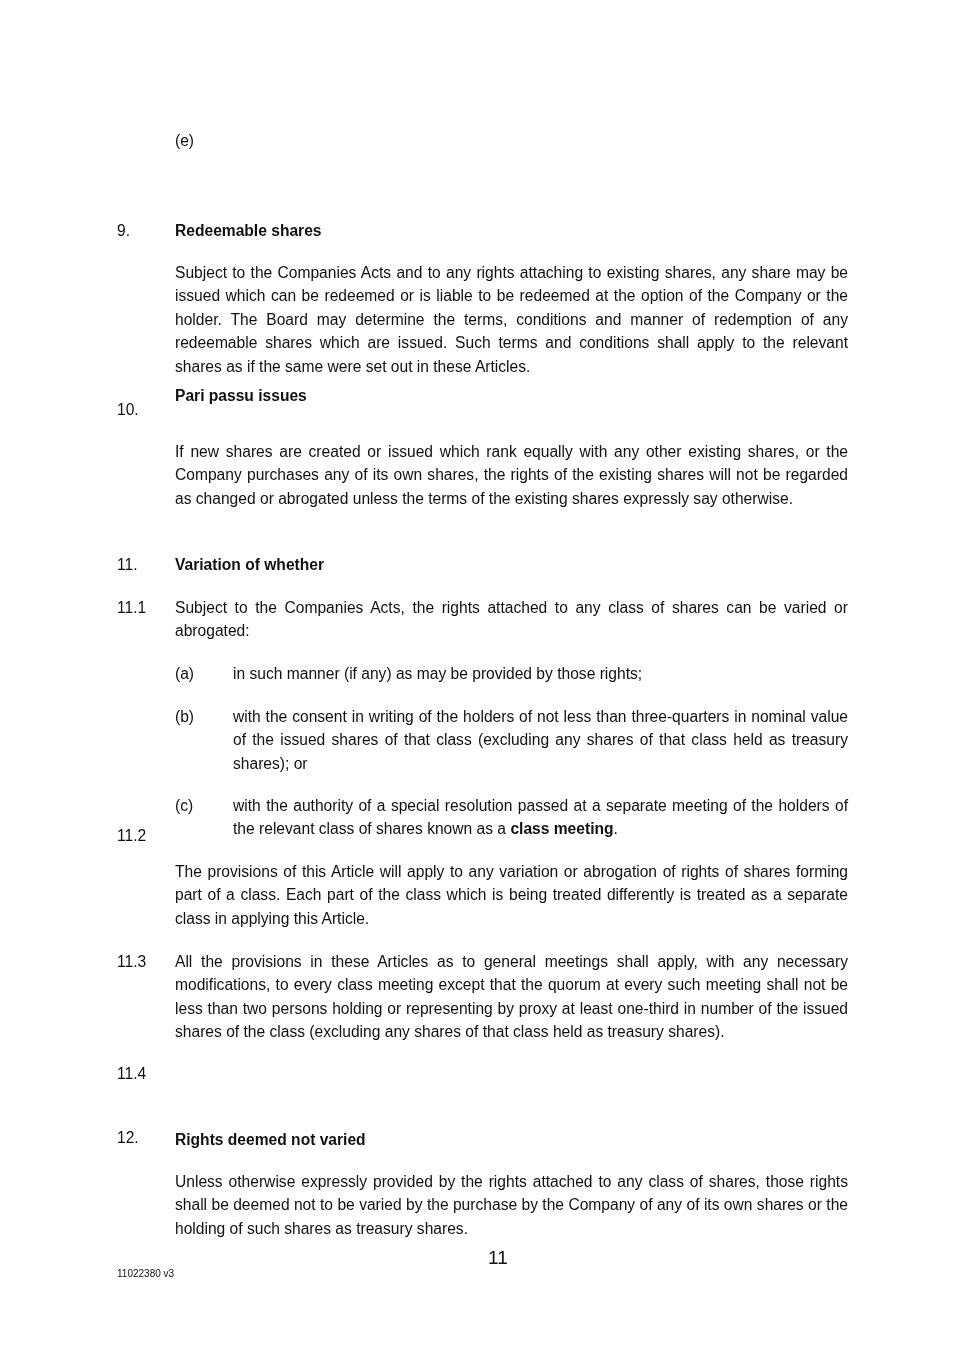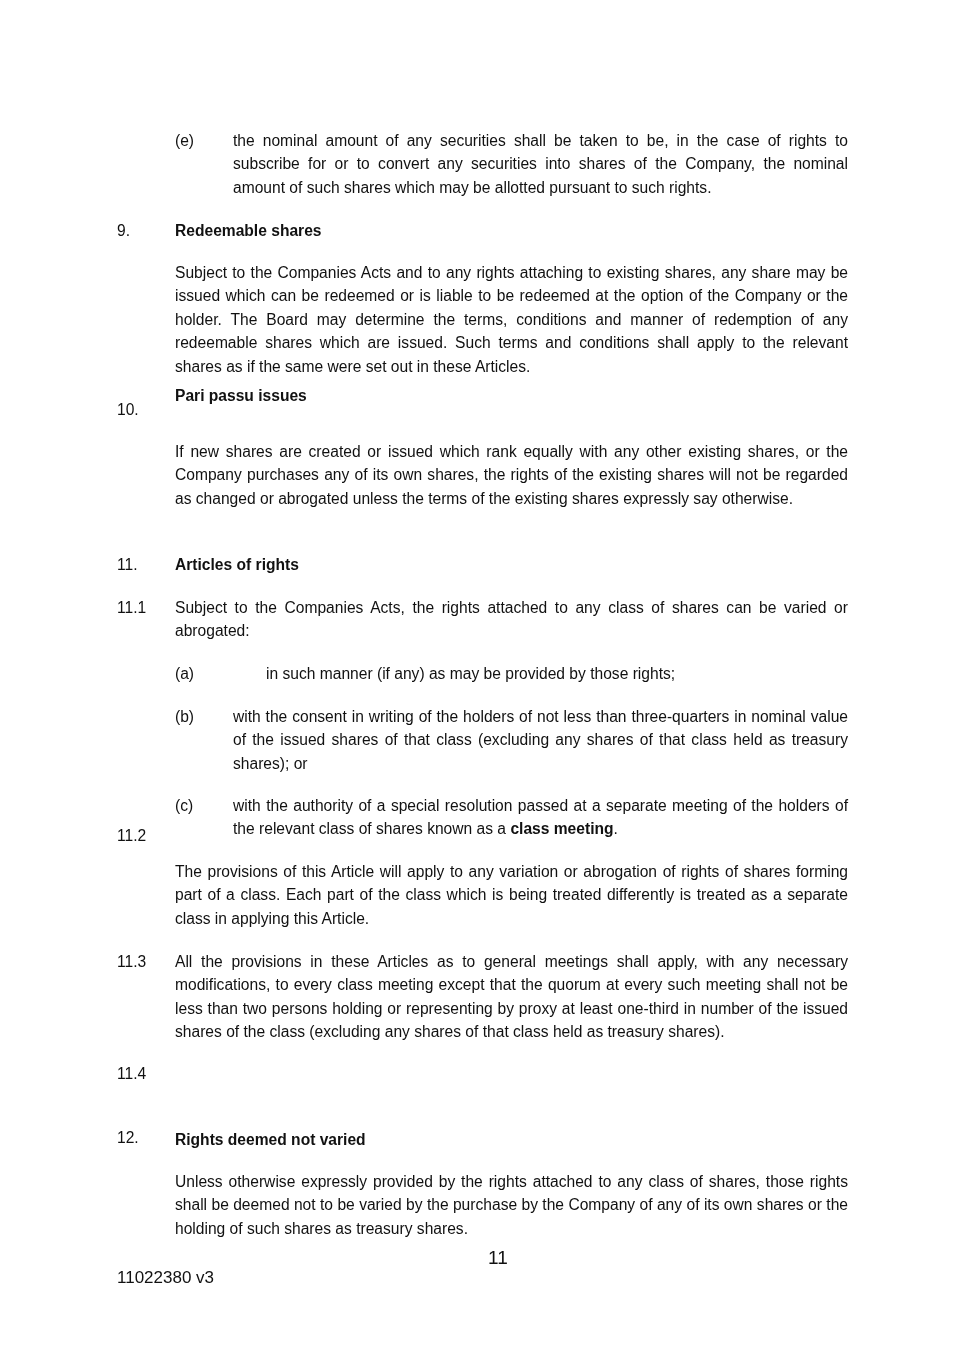--- a/index.html
+++ b/index.html
@@ -8,46 +8,45 @@
     font-family: "Liberation Sans", sans-serif; color: #111111;
     font-size: 15.6px;
   }
   .page { position: absolute; left: 0; top: 0; width: 965px; height: 1365px; }
   .line-block { position: absolute; line-height: 23.4px; text-align: justify; }
   .num { position: absolute; line-height: 23.4px; }
   .heading { position: absolute; line-height: 23.4px; font-weight: bold; }
   .just { text-align: justify; text-align-last: left; }
   b { font-weight: bold; }
   .pagenum { position: absolute; left: 488px; top: 1247px; font-size: 19px; }
-  .docref { position: absolute; left: 117px; top: 1268px; font-size: 17px; }
+  .docref { position: absolute; left: 117px; top: 1268px; font-size: 10px; }
 </style>
 </head>
 <body>
 
 <div class="page">
 
   <div class="num" style="left:175px; top:129px;">(e)</div>
-  <div class="line-block just" style="left:233px; top:129px; width:615px;">the nominal amount of any securities shall be taken to be, in the case of rights to subscribe for or to convert any securities into shares of the Company, the nominal amount of such shares which may be allotted pursuant to such rights.</div>
 
   <div class="num" style="left:117px; top:219px;">9.</div>
   <div class="heading" style="left:175px; top:219px;">Redeemable shares</div>
   <div class="line-block just" style="left:175px; top:261px; width:673px;">Subject to the Companies Acts and to any rights attaching to existing shares, any share may be issued which can be redeemed or is liable to be redeemed at the option of the Company or the holder. The Board may determine the terms, conditions and manner of redemption of any redeemable shares which are issued. Such terms and conditions shall apply to the relevant shares as if the same were set out in these Articles.</div>
 
   <div class="num" style="left:117px; top:398px;">10.</div>
   <div class="heading" style="left:175px; top:384px;">Pari passu issues</div>
   <div class="line-block just" style="left:175px; top:440px; width:673px;">If new shares are created or issued which rank equally with any other existing shares, or the Company purchases any of its own shares, the rights of the existing shares will not be regarded as changed or abrogated unless the terms of the existing shares expressly say otherwise.</div>
 
   <div class="num" style="left:117px; top:553px;text-align:right;">11.</div>
-  <div class="heading" style="left:175px; top:553px;">Articles of rights</div>
+  <div class="heading" style="left:175px; top:553px;">Variation of whether</div>
 
   <div class="num" style="left:117px; top:596px;">11.1</div>
   <div class="line-block just" style="left:175px; top:596px; width:673px;">Subject to the Companies Acts, the rights attached to any class of shares can be varied or abrogated:</div>
 
   <div class="num" style="left:175px; top:662px;">(a)</div>
-  <div class="line-block just" style="left:233px; top:662px; width:615px;margin-left:33px;">in such manner (if any) as may be provided by those rights;</div>
+  <div class="line-block just" style="left:233px; top:662px; width:615px;">in such manner (if any) as may be provided by those rights;</div>
 
   <div class="num" style="left:175px; top:705px;">(b)</div>
   <div class="line-block just" style="left:233px; top:705px; width:615px;">with the consent in writing of the holders of not less than three-quarters in nominal value of the issued shares of that class (excluding any shares of that class held as treasury shares); or</div>
 
   <div class="num" style="left:175px; top:794px;">(c)</div>
   <div class="line-block just" style="left:233px; top:794px; width:615px;"><span>with the authority of a special resolution passed at a separate meeting of the holders of the relevant class of shares known as a </span><b>class meeting</b><span>.</span></div>
 
   <div class="num" style="left:117px; top:824px;">11.2</div>
   <div class="line-block just" style="left:175px; top:860px; width:673px;">The provisions of this Article will apply to any variation or abrogation of rights of shares forming part of a class. Each part of the class which is being treated differently is treated as a separate class in applying this Article.</div>
 

